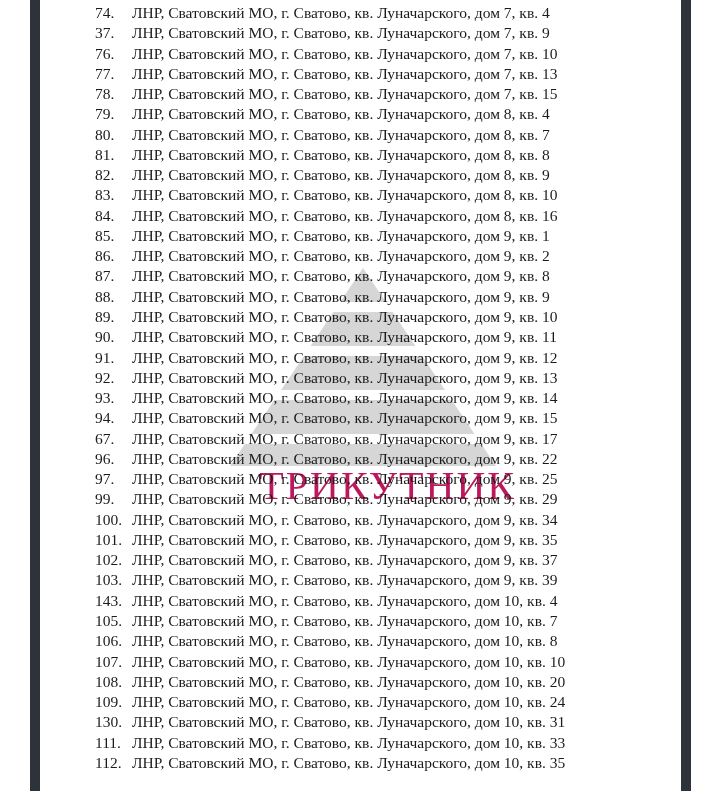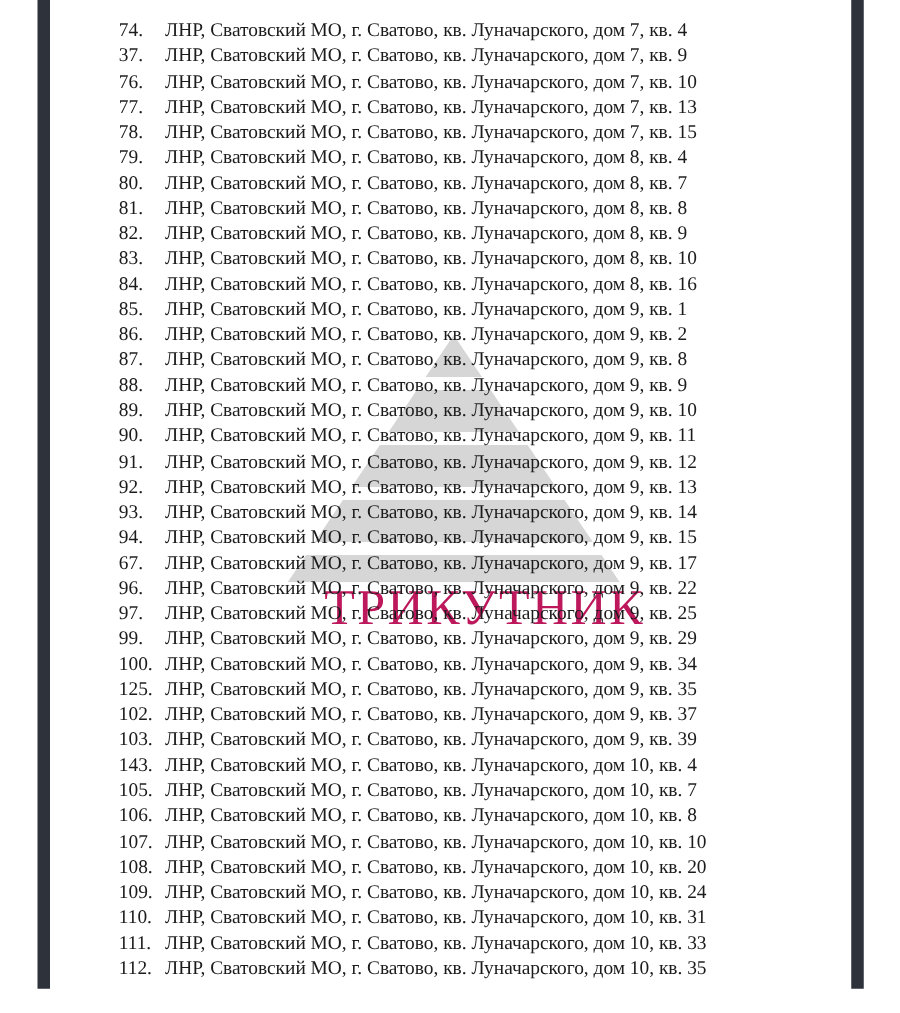--- a/index.html
+++ b/index.html
@@ -55,21 +55,21 @@
     color: #be185d;
     white-space: nowrap;
     font-family: "Liberation Serif", "DejaVu Serif", serif;
   }
 
   
   .address-list {
     position: absolute;
     z-index: 1;
     left: 0;
-    top: 15px;
+    top: 3px;
     width: 616px;
     color: #1b1b1b;
     font-size: 15.5px;
   }
   .row {
     padding-left: 95px;
     line-height: 20.26px;
     white-space: nowrap;
   }
   .row .num {
@@ -109,25 +109,25 @@
     <div class="row"><span class="num">90.</span><span class="txt">ЛНР, Сватовский МО, г. Сватово, кв. Луначарского, дом 9, кв. 11</span></div>
     <div class="row"><span class="num">91.</span><span class="txt">ЛНР, Сватовский МО, г. Сватово, кв. Луначарского, дом 9, кв. 12</span></div>
     <div class="row"><span class="num">92.</span><span class="txt">ЛНР, Сватовский МО, г. Сватово, кв. Луначарского, дом 9, кв. 13</span></div>
     <div class="row"><span class="num">93.</span><span class="txt">ЛНР, Сватовский МО, г. Сватово, кв. Луначарского, дом 9, кв. 14</span></div>
     <div class="row"><span class="num">94.</span><span class="txt">ЛНР, Сватовский МО, г. Сватово, кв. Луначарского, дом 9, кв. 15</span></div>
     <div class="row"><span class="num">67.</span><span class="txt">ЛНР, Сватовский МО, г. Сватово, кв. Луначарского, дом 9, кв. 17</span></div>
     <div class="row"><span class="num">96.</span><span class="txt">ЛНР, Сватовский МО, г. Сватово, кв. Луначарского, дом 9, кв. 22</span></div>
     <div class="row"><span class="num">97.</span><span class="txt">ЛНР, Сватовский МО, г. Сватово, кв. Луначарского, дом 9, кв. 25</span></div>
     <div class="row"><span class="num">99.</span><span class="txt">ЛНР, Сватовский МО, г. Сватово, кв. Луначарского, дом 9, кв. 29</span></div>
     <div class="row"><span class="num">100.</span><span class="txt">ЛНР, Сватовский МО, г. Сватово, кв. Луначарского, дом 9, кв. 34</span></div>
-    <div class="row"><span class="num">125.</span><span class="txt">ЛНР, Сватовский МО, г. Сватово, кв. Луначарского, дом 9, кв. 35</span></div>
+    <div class="row"><span class="num">101.</span><span class="txt">ЛНР, Сватовский МО, г. Сватово, кв. Луначарского, дом 9, кв. 35</span></div>
     <div class="row"><span class="num">102.</span><span class="txt">ЛНР, Сватовский МО, г. Сватово, кв. Луначарского, дом 9, кв. 37</span></div>
     <div class="row"><span class="num">103.</span><span class="txt">ЛНР, Сватовский МО, г. Сватово, кв. Луначарского, дом 9, кв. 39</span></div>
     <div class="row"><span class="num">143.</span><span class="txt">ЛНР, Сватовский МО, г. Сватово, кв. Луначарского, дом 10, кв. 4</span></div>
     <div class="row"><span class="num">105.</span><span class="txt">ЛНР, Сватовский МО, г. Сватово, кв. Луначарского, дом 10, кв. 7</span></div>
     <div class="row"><span class="num">106.</span><span class="txt">ЛНР, Сватовский МО, г. Сватово, кв. Луначарского, дом 10, кв. 8</span></div>
     <div class="row"><span class="num">107.</span><span class="txt">ЛНР, Сватовский МО, г. Сватово, кв. Луначарского, дом 10, кв. 10</span></div>
     <div class="row"><span class="num">108.</span><span class="txt">ЛНР, Сватовский МО, г. Сватово, кв. Луначарского, дом 10, кв. 20</span></div>
     <div class="row"><span class="num">109.</span><span class="txt">ЛНР, Сватовский МО, г. Сватово, кв. Луначарского, дом 10, кв. 24</span></div>
-    <div class="row"><span class="num">110.</span><span class="txt">ЛНР, Сватовский МО, г. Сватово, кв. Луначарского, дом 10, кв. 31</span></div>
+    <div class="row"><span class="num">130.</span><span class="txt">ЛНР, Сватовский МО, г. Сватово, кв. Луначарского, дом 10, кв. 31</span></div>
     <div class="row"><span class="num">111.</span><span class="txt">ЛНР, Сватовский МО, г. Сватово, кв. Луначарского, дом 10, кв. 33</span></div>
     <div class="row"><span class="num">112.</span><span class="txt">ЛНР, Сватовский МО, г. Сватово, кв. Луначарского, дом 10, кв. 35</span></div>
   </div>
 
 </body></html>

